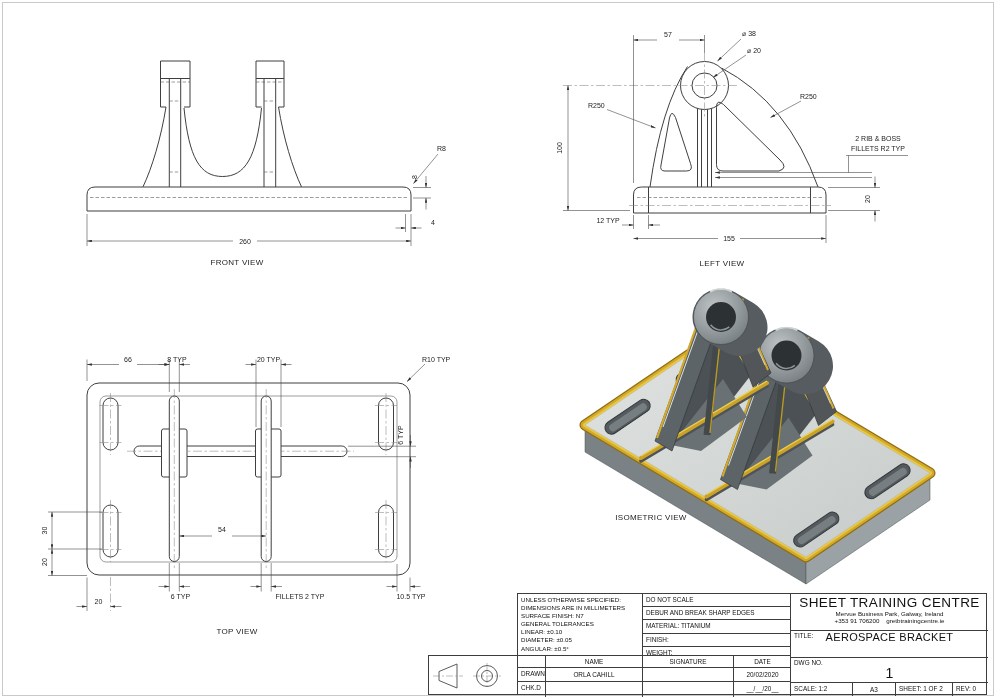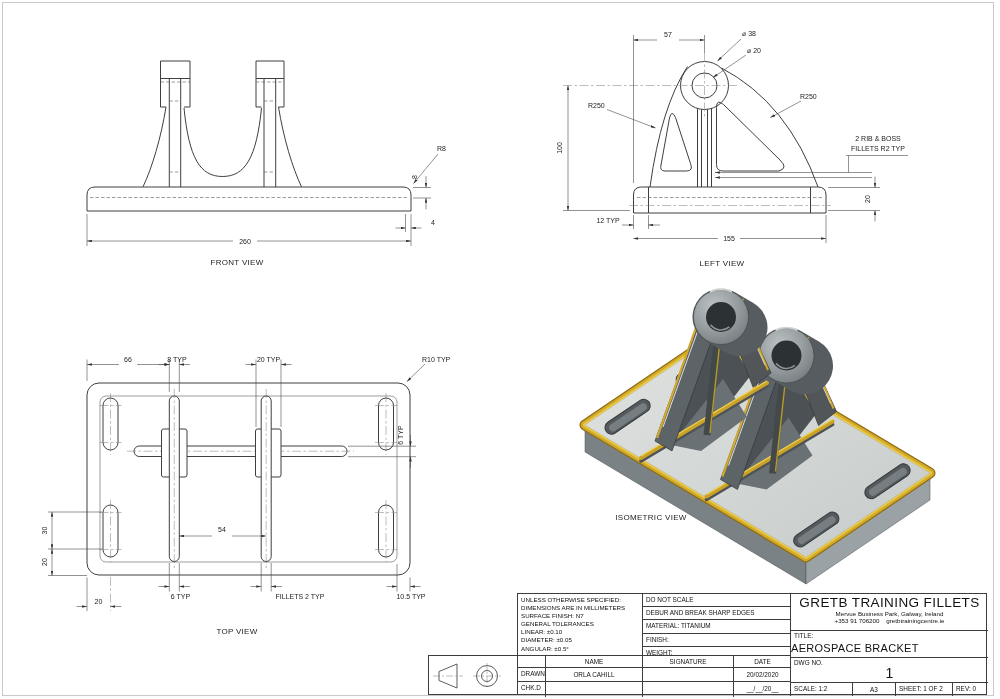--- a/index.html
+++ b/index.html
@@ -18,21 +18,21 @@
   .tb{position:absolute;box-sizing:border-box;border:1px solid #3d3d3d;background:#fff;}
   .cell{position:absolute;box-sizing:border-box;color:#111;}
   .b-r{border-right:1px solid #3d3d3d;} .b-b{border-bottom:1px solid #3d3d3d;}
   .b-t{border-top:1px solid #3d3d3d;} .b-l{border-left:1px solid #3d3d3d;}
   .notes{font-size:6.2px;line-height:8.1px;padding:2px 0 0 3px;}
   .spec{font-size:6.4px;line-height:11.2px;padding-left:3px;height:12.2px;}
   .hdr{font-size:6.4px;text-align:center;line-height:11px;}
   .co-name{font-size:13.5px;text-align:center;letter-spacing:.4px;margin-top:1px;}
   .co-sub{font-size:6.2px;text-align:center;line-height:7.4px;}
   .lab{font-size:6.4px;position:absolute;left:3px;top:1px;}
-  .big-title{font-size:11px;text-align:left;margin-top:11px;letter-spacing:.3px;}
+  .big-title{font-size:11px;text-align:center;letter-spacing:.3px;}
   .dwg-num{font-size:14px;text-align:center;margin-top:7px;}
   .brow{font-size:6.4px;line-height:12px;padding-left:3px;}
 </style>
 </head>
 <body>
 
 <div id="sheet">
 <div id="frame"></div>
 
 <svg width="1000" height="699" viewBox="0 0 1000 699">
@@ -302,21 +302,21 @@
       <div class="cell b-r b-b" style="left:125px;top:11.5px;width:91px;height:14.5px;"></div>
       <div class="cell b-b hdr" style="left:216px;top:11.5px;width:57px;height:14.5px;line-height:14px;">20/02/2020</div>
       <div class="cell b-r brow" style="left:0;top:26px;width:28px;height:15px;">CHK.D</div>
       <div class="cell b-r" style="left:28px;top:26px;width:97px;height:15px;"></div>
       <div class="cell b-r" style="left:125px;top:26px;width:91px;height:15px;"></div>
       <div class="cell hdr" style="left:216px;top:26px;width:57px;height:15px;line-height:14px;">__/__/20__</div>
     </div>
 
     <div class="cell b-l" style="left:273px;top:0;width:197px;height:102px;margin-left:-1px;">
       <div class="cell b-b" style="left:0;top:0;width:197px;height:36.5px;">
-        <div class="co-name">GRETB TRAINING FILLETS</div>
+        <div class="co-name">SHEET TRAINING CENTRE</div>
         <div class="co-sub">Mervue Business Park, Galway, Ireland</div>
         <div class="co-sub">
           <span>+353 91 706200</span>&nbsp;&nbsp;&nbsp;
           <span>gretbtrainingcentre.ie</span>
         </div>
       </div>
       <div class="cell b-b" style="left:0;top:36.5px;width:197px;height:27px;">
         <span class="lab">TITLE:</span>
         <div class="big-title">AEROSPACE BRACKET</div>
       </div>

